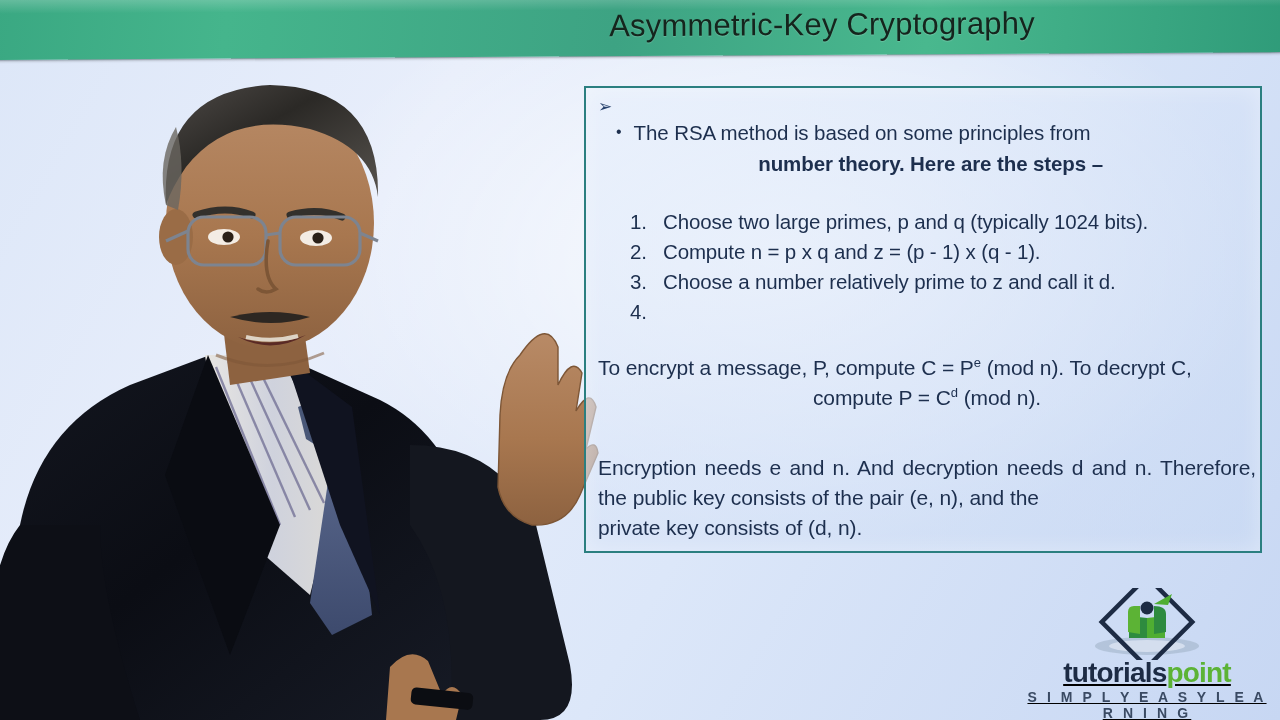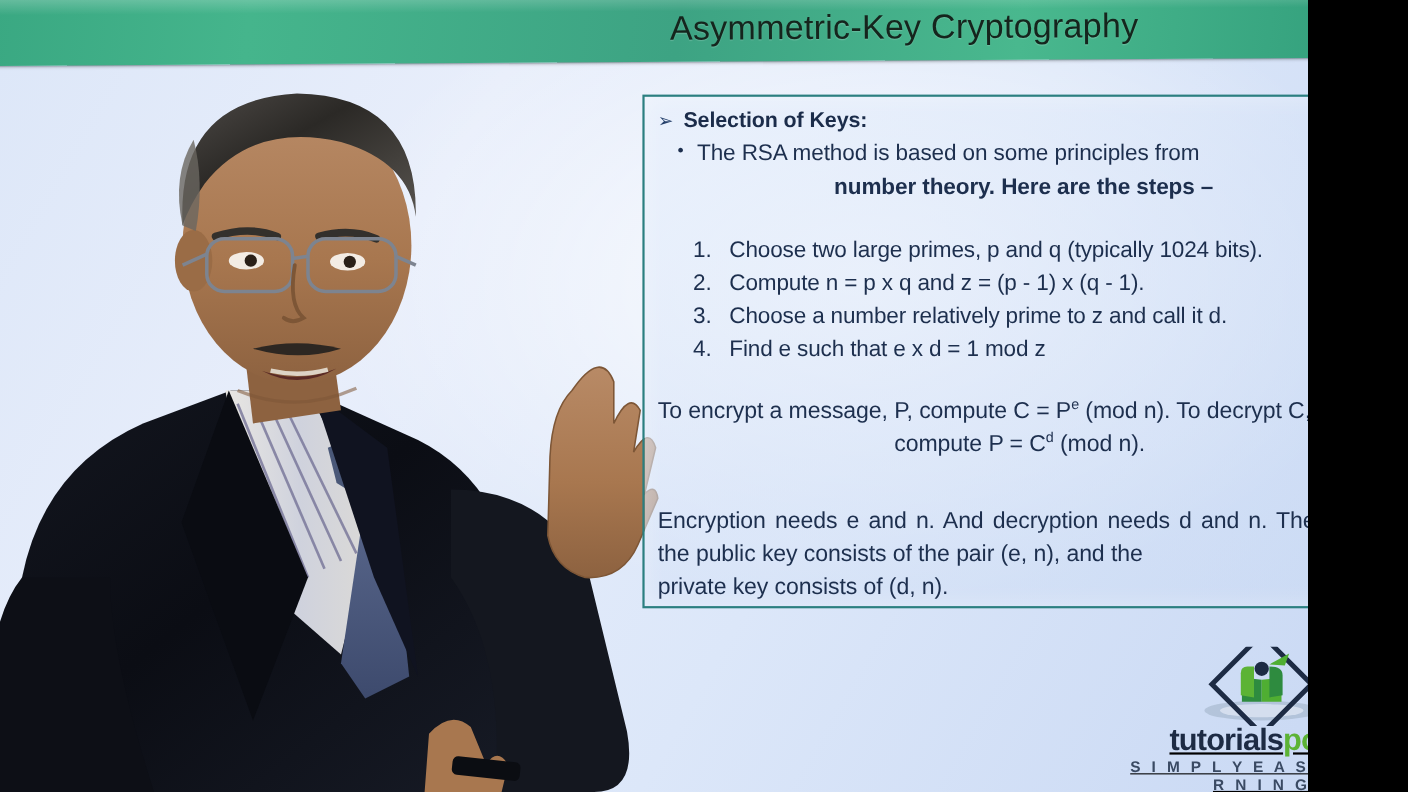--- a/index.html
+++ b/index.html
@@ -2,21 +2,21 @@
 <html><head>
 <meta charset="utf-8">
 <style>
   html, body {
     margin: 0;
     padding: 0;
     background: #000;
   }
   .stage {
     position: relative;
-    width: 1189px;
+    width: 1280px;
     height: 720px;
     overflow: hidden;
     font-family: "Liberation Sans", sans-serif;
     background: linear-gradient(160deg, #e6edf8 0%, #dbe6f7 30%, #c9d9f2 70%, #c3d4f0 100%);
   }
 
   
   .board {
     position: absolute;
     left: 0; top: 53px;
@@ -284,21 +284,20 @@
   <div class="header-band">
     <div class="header-gloss"></div>
     <div class="header-title">Asymmetric-Key Cryptography</div>
   </div>
 
   <div class="content-box">
     <div class="cb-inner">
 
       <div class="heading-row">
         <span class="arrow-bullet">➢</span>
-        <span class="heading-text">Selection of Keys:</span>
       </div>
 
       <div class="dot-row">
         <span class="dot-bullet">•</span>
         <span class="dot-para">
           <span>The RSA method is based on some principles from</span>
           <span class="l2">number theory.  Here are the steps –</span>
         </span>
       </div>
 
@@ -310,21 +309,20 @@
         <div class="step-row">
           <span class="step-num">2.</span>
           <span class="step-text">Compute n = p x q and z = (p - 1) x (q - 1).</span>
         </div>
         <div class="step-row">
           <span class="step-num">3.</span>
           <span class="step-text">Choose a number relatively prime to z and call it d.</span>
         </div>
         <div class="step-row">
           <span class="step-num">4.</span>
-          <span class="step-text">Find e such that e x d = 1 mod z</span>
         </div>
       </div>
 
       <div class="para para-encrypt">
         <span>To encrypt a message, P, compute C = P</span><sup>e</sup><span> (mod n). To decrypt C,</span>
         <span class="l2"><span>compute P = C</span><sup>d</sup><span> (mod n).</span></span>
       </div>
 
       <div class="para para-keys">
         <span>Encryption needs e and n. And decryption needs d and n.</span>

